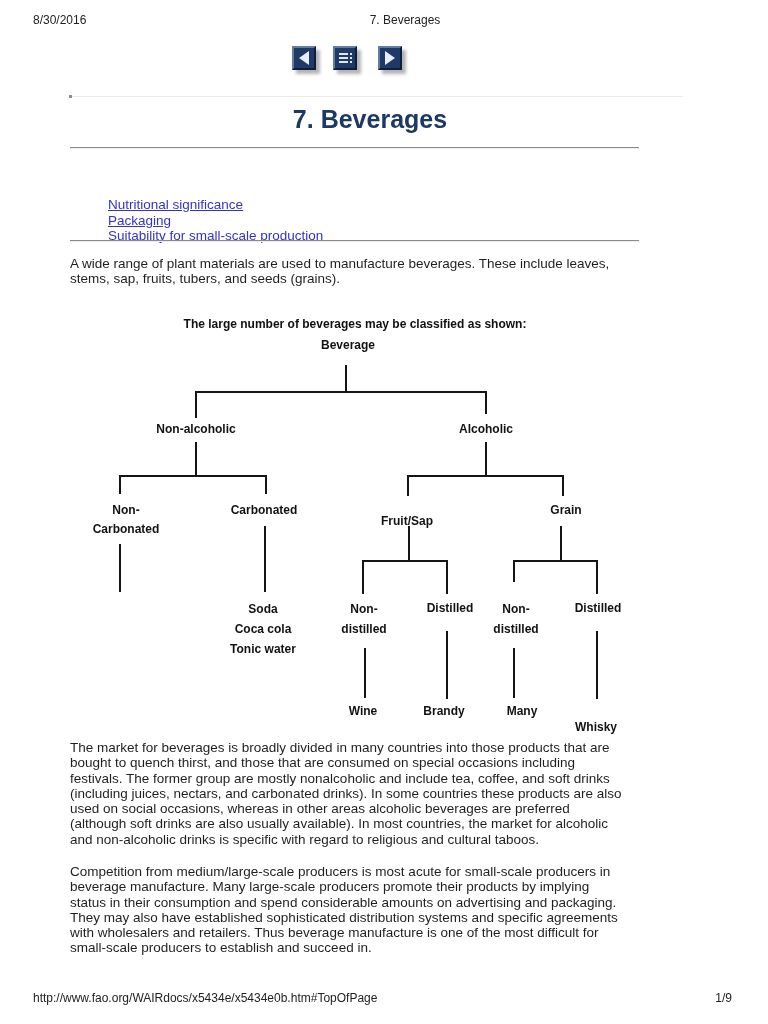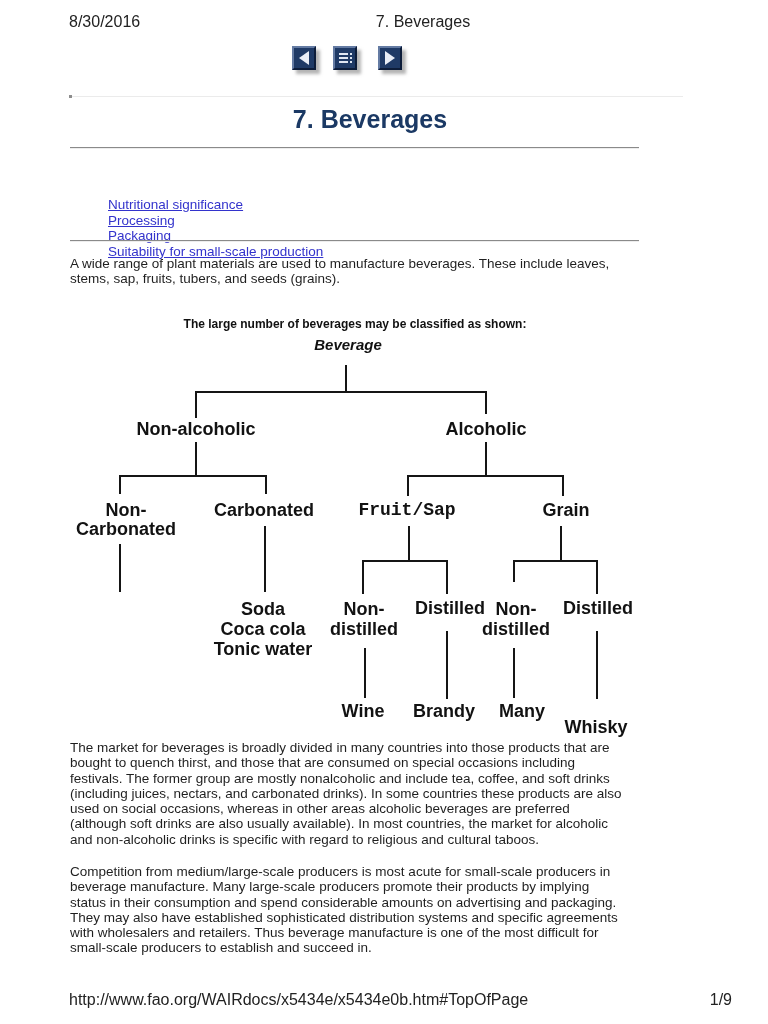--- a/index.html
+++ b/index.html
@@ -7,21 +7,21 @@
   body {
     width: 768px; height: 1024px;
     font-family: "Liberation Sans", "DejaVu Sans", sans-serif;
     color: #1f1f1f;
     position: relative;
     overflow: hidden;
   }
   .abs { position: absolute; }
 
   
-  .print-meta { font-size: 16px; color: #222; margin-left: 36px; }
+  .print-meta { font-size: 12px; color: #222; }
   .header-title-wrap { left: 0; right: 0; top: 13px; text-align: center; padding-left: 42px; }
 
   
   .nav-btn {
     width: 24px; height: 24px;
     background: #1f3a66;
     border-top: 2px solid #647ba3;
     border-left: 2px solid #647ba3;
     border-right: 2px solid #0d1d3a;
     border-bottom: 2px solid #0d1d3a;
@@ -86,26 +86,26 @@
   }
 
   
   .diagram { left: 0; top: 330px; width: 768px; height: 400px; }
   .diagram svg { position: absolute; left: 0; top: 0; }
   .node {
     position: absolute;
     transform: translateX(-50%);
     font-weight: bold;
     color: #121212;
-    font-size: 18px;
+    font-size: 12px;
     white-space: pre-line;
     text-align: center;
     line-height: 19px;
   }
-  .node.root { font-size: 15px; line-height: 22px; font-style: italic; }
+  .node.root { font-size: 12px; line-height: 22px; }
   .node.leaf-list { line-height: 20px; }
 
   .footer-url { left: 33px; top: 991px; }
   .footer-page { right: 36px; top: 991px; }
 </style>
 </head>
 <body>
 
 <div class="abs print-meta" style="left:33px; top:13px;">8/30/2016</div>
 <div class="abs print-meta header-title-wrap">
@@ -137,21 +137,20 @@
 
 <div class="abs faint-rule"></div>
 <div class="abs faint-dot"></div>
 
 <div class="abs doc-title">7. Beverages</div>
 
 <div class="abs rule rule-1"></div>
 
 <div class="abs toc">
   <a>Nutritional significance</a>
-  <a>Processing</a>
   <a>Packaging</a>
   <a>Suitability for small-scale production</a>
 </div>
 
 <div class="abs rule rule-2"></div>
 
 <div class="abs para para-1">A wide range of plant materials are used to manufacture beverages. These include leaves,
 stems, sap, fruits, tubers, and seeds (grains).</div>
 
 <div class="abs classify-heading">The large number of beverages may be classified as shown:</div>
@@ -187,21 +186,21 @@
       <line x1="597" y1="301" x2="597" y2="369"></line>
     </g>
   </svg>
 
   <div class="node root" style="left:348px; top:4px;">Beverage</div>
   <div class="node" style="left:196px; top:90px;">Non-alcoholic</div>
   <div class="node" style="left:486px; top:90px;">Alcoholic</div>
   <div class="node" style="left:126px; top:171px;">Non-
 Carbonated</div>
   <div class="node" style="left:264px; top:171px;">Carbonated</div>
-  <div class="node" style="left:407px; top:171px;font-family:Liberation Mono, monospace;">Fruit/Sap</div>
+  <div class="node" style="left:407px; top:182px;">Fruit/Sap</div>
   <div class="node" style="left:566px; top:171px;">Grain</div>
   <div class="node leaf-list" style="left:263px; top:269px;">Soda
 Coca cola
 Tonic water</div>
   <div class="node leaf-list" style="left:364px; top:269px;">Non-
 distilled</div>
   <div class="node" style="left:450px; top:269px;">Distilled</div>
   <div class="node leaf-list" style="left:516px; top:269px;">Non-
 distilled</div>
   <div class="node" style="left:598px; top:269px;">Distilled</div>

